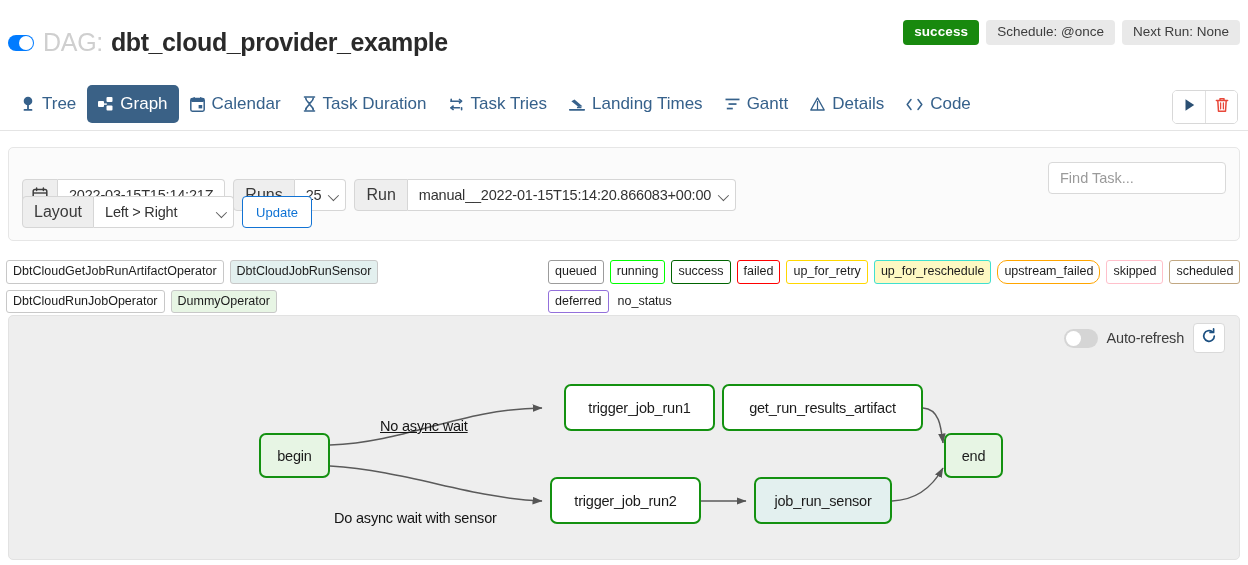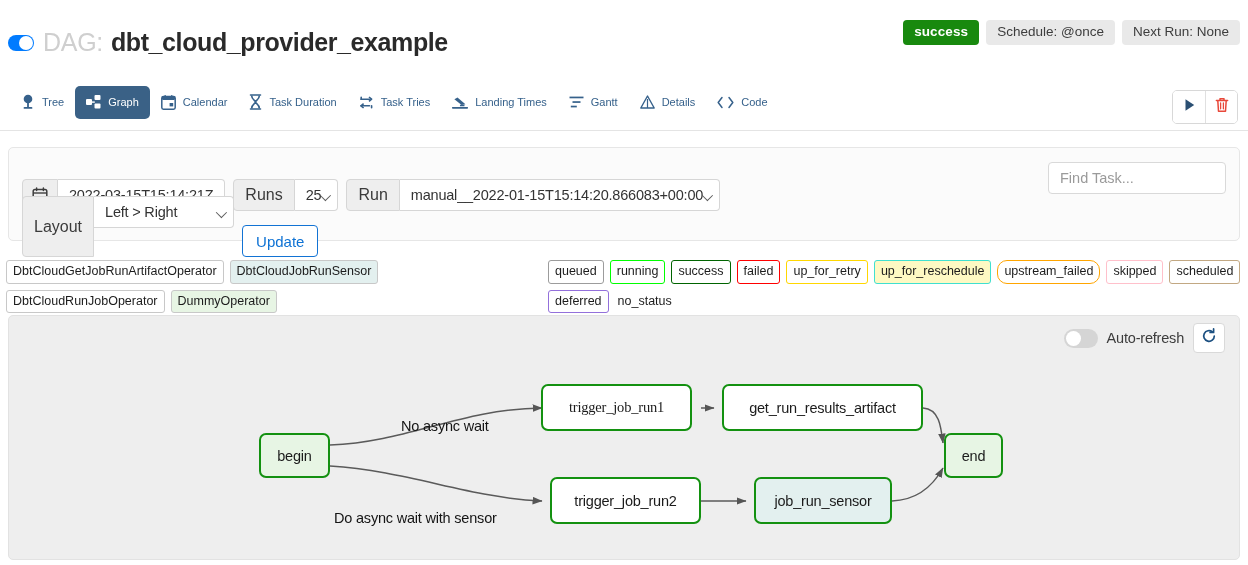--- a/index.html
+++ b/index.html
@@ -89,21 +89,21 @@
   .tabs {
     position: absolute;
     left: 10px; top: 3px;
     display: flex; align-items: center;
   }
   .tab {
     display: flex; align-items: center; gap: 7px;
     padding: 9px 11px;
     border-radius: 5px;
     color: #36618b;
-    font-size: 11px;
+    font-size: 17px;
     white-space: nowrap;
     cursor: pointer;
   }
   .tab.active {
     background: #3a6186;
     color: #ffffff;
   }
   .tab .ico { display: flex; align-items: center; flex: none; }
   .tabbar-right {
     position: absolute;
@@ -154,45 +154,44 @@
     border-radius: 0 4px 4px 0;
     font-size: 14.5px;
     color: #333;
     padding: 0 11px;
     height: 32px;
     display: flex; align-items: center;
     letter-spacing: -0.2px;
     white-space: nowrap;
   }
   .fld.sel {
-    padding-right: 16px;
+    padding-right: 24px;
     position: relative;
     cursor: pointer;
   }
   .fld.sel::after {
     content: "";
     position: absolute;
     right: 9px; top: 13px;
     width: 7px; height: 7px;
     border-right: 1.6px solid #5c5c5c;
     border-bottom: 1.6px solid #5c5c5c;
     transform: rotate(45deg) translateY(-2px);
   }
   .btn-update {
     height: 32px;
     margin-left: 8px;
     background: #fff;
     border: 1px solid #1273d4;
     border-radius: 4px;
     color: #0e72d4;
-    font-size: 15px;
+    font-size: 13px;
     padding: 0 13px;
     display: flex; align-items: center;
     cursor: pointer;
-    margin-top: 29px;
   }
   .find-task {
     position: absolute;
     right: 13px; top: 14px;
     width: 178px; height: 32px;
     border: 1px solid #d9d9d9;
     border-radius: 4px;
     background: #fff;
     color: #9a9a9a;
     font-size: 14.5px;
@@ -525,24 +524,24 @@
           <path d="M321 129 C 400 126, 450 93, 533 92" marker-end="url(#arw)"></path>
           <path d="M321 150 C 400 155, 460 182, 533 185" marker-end="url(#arw)"></path>
           <path d="M692 92 L 705 92" marker-end="url(#arw)"></path>
           <path d="M914 92 C 930 93, 932 110, 934 127" marker-end="url(#arw)"></path>
           <path d="M692 185 L 737 185" marker-end="url(#arw)"></path>
           <path d="M883 185 C 910 184, 925 168, 934 152" marker-end="url(#arw)"></path>
         </g>
       </svg>
       <div id="graph-nodes" style="position:absolute;left:0;top:0;width:1232px;height:245px">
           <div class="node dummy" style="left: 250px; top: 117px; width: 71px; height: 45px;">begin</div>
-          <div class="node" style="left: 532px; top: 68px; width: 151px; height: 47px; font-family: Liberation Serif, serif;">trigger_job_run1</div>
+          <div class="node" style="left: 555px; top: 68px; width: 151px; height: 47px;">trigger_job_run1</div>
           <div class="node" style="left: 713px; top: 68px; width: 201px; height: 47px;">get_run_results_artifact</div>
           <div class="node" style="left: 541px; top: 161px; width: 151px; height: 47px;">trigger_job_run2</div>
           <div class="node sensor" style="left: 745px; top: 161px; width: 138px; height: 47px;">job_run_sensor</div>
           <div class="node dummy" style="left: 935px; top: 117px; width: 59px; height: 45px;">end</div>
-          <div class="edge-label" style="left: 392px; top: 102px;">No async wait</div>
+          <div class="edge-label" style="left: 371px; top: 102px; text-decoration: underline;">No async wait</div>
           <div class="edge-label" style="left: 325px; top: 194px;">Do async wait with sensor</div>
         </div>
     </div>
   </div>
 
 </div>
 
 </body></html>

